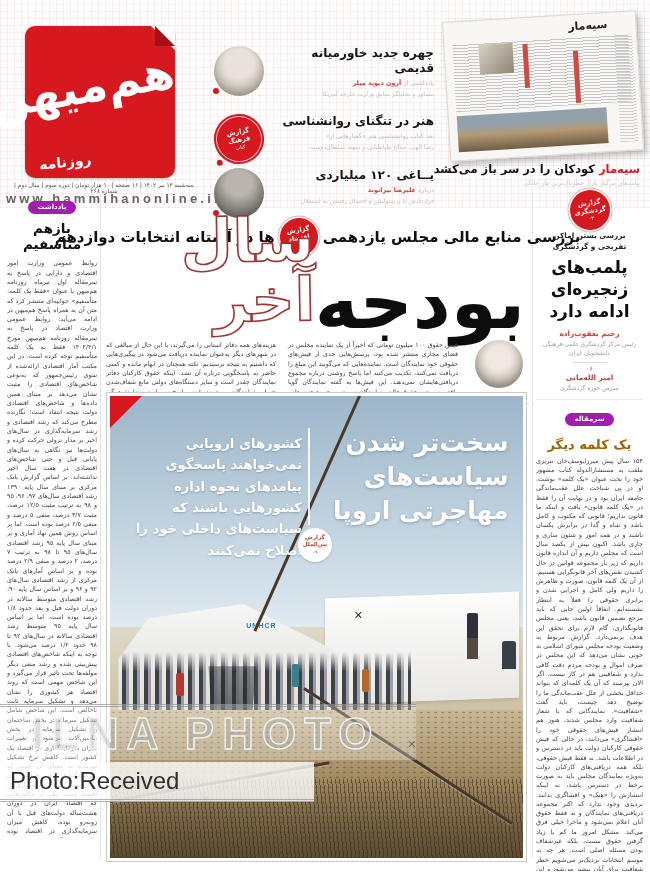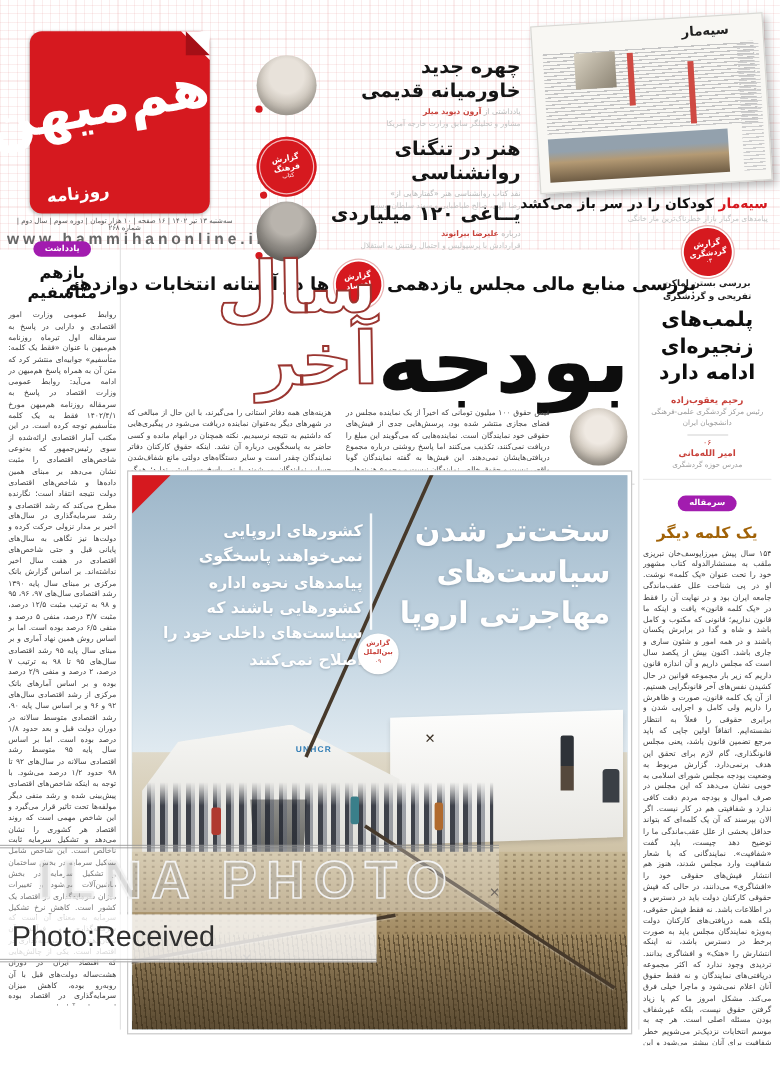--- a/index.html
+++ b/index.html
@@ -30,21 +30,21 @@
 
   
   .teaser{position:absolute;left:212px;width:222px;}
   .teaser .pic{position:absolute;left:2px;top:2px;width:50px;height:50px;border-radius:50%;
         background:radial-gradient(circle at 50% 35%, #e8e2da 0 35%, #c9c2b8 60%, #a9a298 100%);
         box-shadow:inset 0 -4px 6px rgba(0,0,0,.18);}
   .teaser .pic::after{content:"";position:absolute;left:-1px;bottom:2px;width:6px;height:6px;
         border-radius:50%;background:#d6191f;}
   .teaser .pic.dark{background:radial-gradient(circle at 50% 30%, #b9b4ad 0 30%, #8e8a84 55%, #5f5c57 100%);}
   .teaser .txt{margin-left:62px;text-align:right;padding-top:2px;}
-  .teaser h3{margin:0 0 3px 0;font-size:16px;font-weight:bold;color:#151515;line-height:1.25;}
+  .teaser h3{margin:0 0 3px 0;font-size:12px;font-weight:bold;color:#151515;line-height:1.25;}
   .teaser .byline{font-size:6.4px;color:#b9b9b9;margin-bottom:2px;}
   .teaser .byline b{color:#c8413a;font-weight:bold;}
   .teaser .sub{font-size:6.2px;color:#c2c2c2;line-height:1.5;}
   .seal{display:flex;flex-direction:column;align-items:center;justify-content:center;
         background:#d6191f;border-radius:50%;color:#fff;text-align:center;
         box-shadow:0 0 0 1.5px #fff, 0 0 0 2.5px #e9b1b1;}
   .seal .l1{font-size:6.5px;font-weight:bold;line-height:1.25;}
   .seal .l2{font-size:5px;line-height:1.3;}
   .teaser .pic.seal2{position:absolute;left:2px;top:2px;width:50px;height:50px;transform:rotate(-10deg);
         background:#d6191f;box-shadow:inset 0 0 0 2px #d6191f, inset 0 0 0 3px rgba(255,255,255,.7);}

